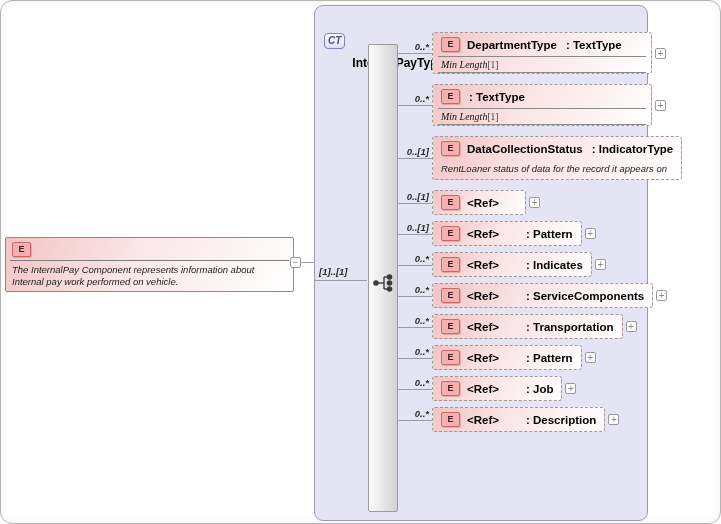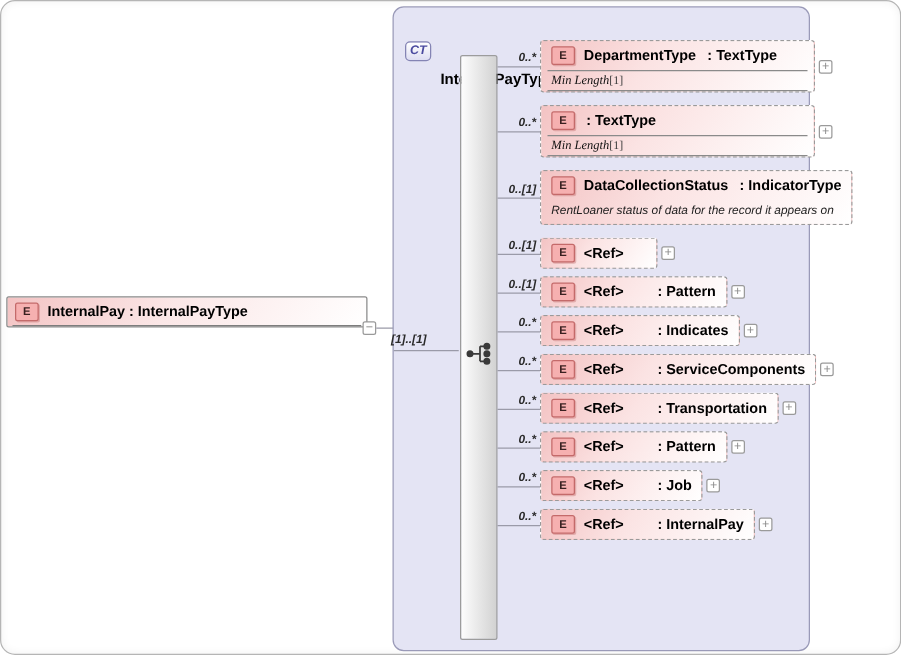--- a/index.html
+++ b/index.html
@@ -47,33 +47,33 @@
   .bx-hdr .typ{margin-left:2px;text-align:right;}
   .bx-hdr .nm.ref{width:50px;flex:0 0 50px;}
   .facet{display:flex;align-items:center;gap:0;border-top:1px solid #8a8a8a;border-bottom:1px solid #8a8a8a;
          margin:0 5px;padding:2px 3px;font-size:10px;color:#111;font-family:Liberation Serif, serif;}
   .facet .fl{font-style:italic;}
   .facet .fv{font-size:9.5px;}
   .bx-desc{font-style:italic;font-size:9.5px;line-height:1.18;color:#1d1d1d;padding:3px 8px 5px;}
   .plus{position:relative;margin-left:3px;flex:0 0 11px;width:11px;height:11px;background:#fff;
         border:1px solid #9a9a9a;border-radius:2px;color:#8a8a8a;font-size:10px;line-height:9px;
         text-align:center;box-sizing:border-box;}
-  .seq-card{position:absolute;left:303px;top:265px;width:46px;text-align:center;}
+  .seq-card{position:absolute;left:318px;top:265px;width:46px;}
 </style>
 </head>
 <body>
 
 <div id="canvas">
 
   <div class="rootbox">
     <div class="hdr">
       <span class="e-badge">E</span>
-      <span class="ttl">InternalPay : InternalPayType</span>
     </div>
     <div class="sep"></div>
+    <div class="desc">The InternalPay Component represents information about Internal pay work performed on vehicle.</div>
   </div>
 
   <div class="plusminus" style="left:289px;top:256px;">−</div>
   <div class="hline" style="left:300px;top:261px;width:14px;"></div>
 
   <div class="ct">
     <div class="ct-hdr">
       <span class="ct-badge">CT</span>
       <span class="ct-title">InternalPayType</span>
     </div>
@@ -251,21 +251,21 @@
   </div>
 
   <div class="child-row">
     <div class="connector">
       <span class="card">0..*</span>
     </div>
     <div class="box">
       <div class="bx-hdr">
         <span class="e-badge">E</span>
         <span class="nm ref">&lt;Ref&gt;</span>
-        <span class="typ">: InternalPay</span>
+        <span class="typ">: Description</span>
       </div>
 
     </div>
     <div class="plus">+</div>
   </div>
 </div>
   </div>
 
   <div class="hline" style="left:314px;top:279px;width:52px;"></div>
   <div class="card seq-card">[1]..[1]</div>

